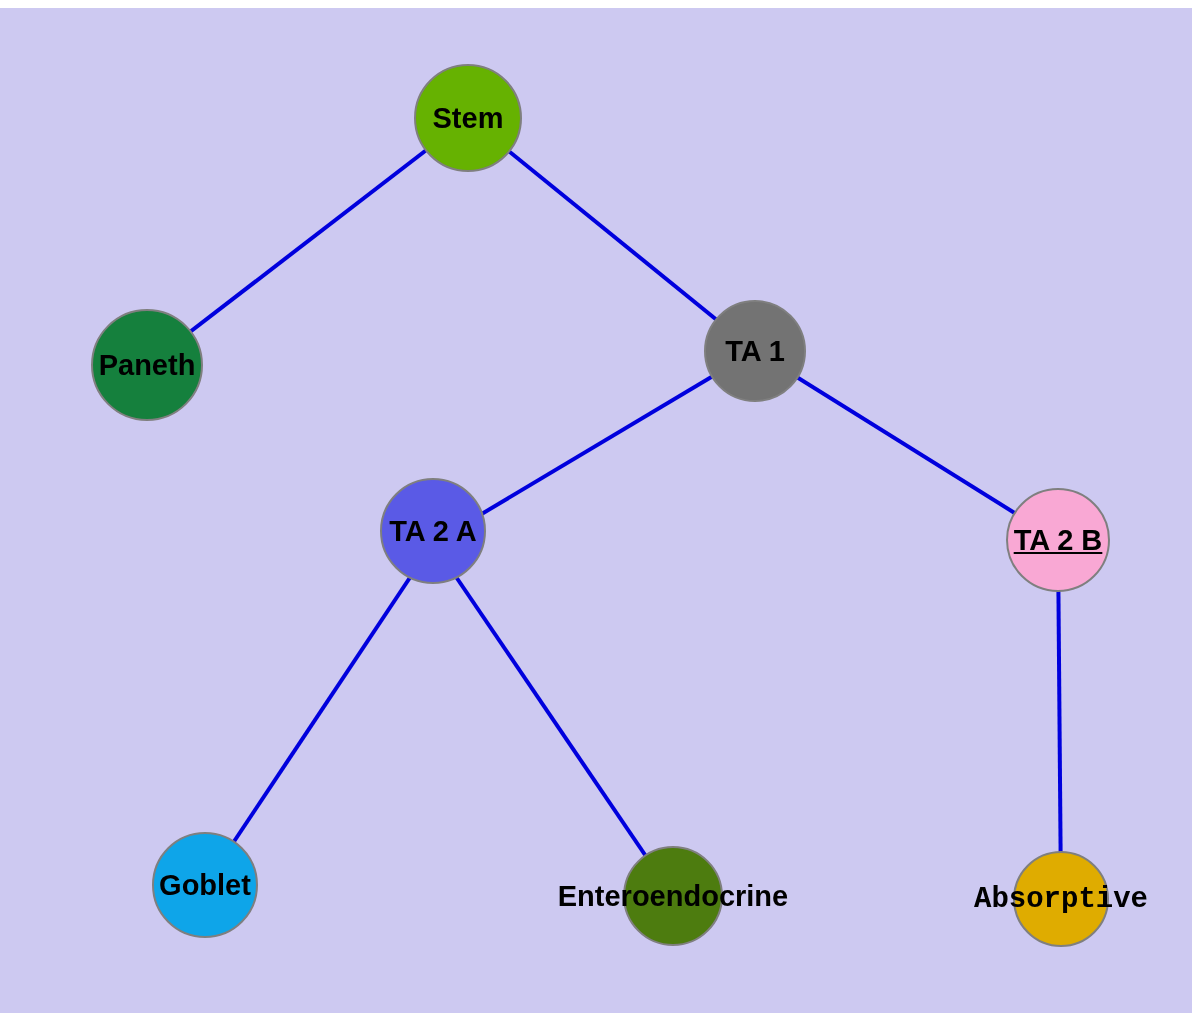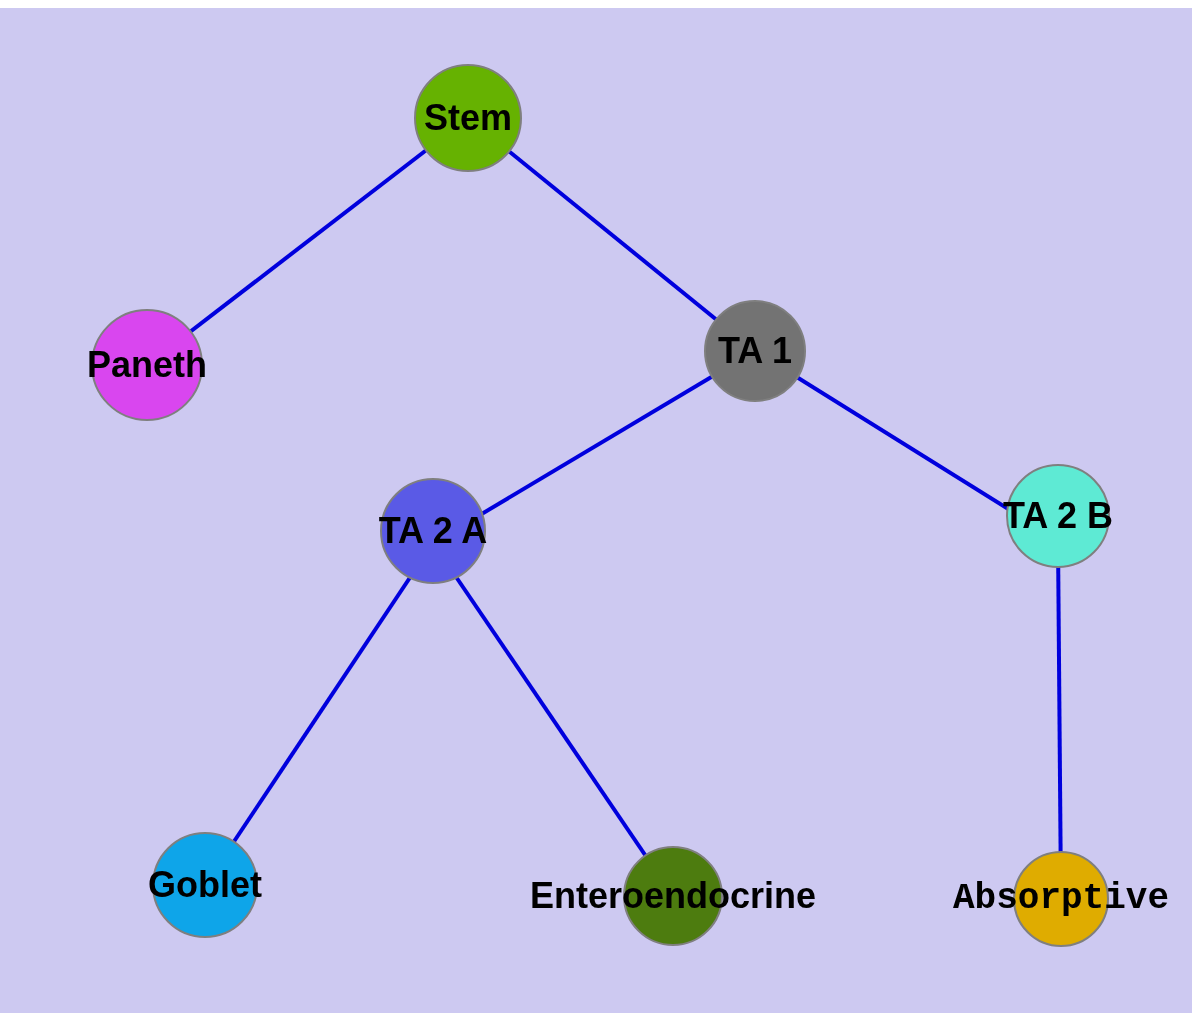--- a/index.html
+++ b/index.html
@@ -36,21 +36,21 @@
     border-radius: 50%;
     border: 2.5px solid #7f7f7f;
     box-sizing: border-box;
     display: flex;
     align-items: center;
     justify-content: center;
   }
   .node .label {
     white-space: nowrap;
     font-weight: bold;
-    font-size: 36px;
+    font-size: 29px;
     color: #000000;
     line-height: 1;
   }
 </style>
 </head>
 <body>
 
 <div id="canvas">
   <div id="field" style="background: rgb(205, 201, 241);"></div>
 
@@ -60,30 +60,30 @@
       <line x1="755" y1="351" x2="433" y2="543" stroke="#0000dd" stroke-width="4"></line>
       <line x1="755" y1="351" x2="1058" y2="540" stroke="#0000dd" stroke-width="4"></line>
       <line x1="433" y1="543" x2="205" y2="885" stroke="#0000dd" stroke-width="4"></line>
       <line x1="433" y1="543" x2="673" y2="896" stroke="#0000dd" stroke-width="4"></line>
       <line x1="1058" y1="540" x2="1061" y2="899" stroke="#0000dd" stroke-width="4"></line>
     </svg>
 
   <div class="node" style="left: 414px; top: 64px; width: 108px; height: 108px; background: rgb(102, 178, 1); border-color: rgb(127, 127, 127);">
     <span class="label">Stem</span>
   </div>
-  <div class="node" style="left: 91px; top: 309px; width: 112px; height: 112px; background: #d946ef; border-color: rgb(127, 127, 127);">
+  <div class="node" style="left: 91px; top: 309px; width: 112px; height: 112px; background: #15803d; border-color: rgb(127, 127, 127);">
     <span class="label">Paneth</span>
   </div>
   <div class="node" style="left: 704px; top: 300px; width: 102px; height: 102px; background: #737373; border-color: rgb(127, 127, 127);">
     <span class="label">TA 1</span>
   </div>
   <div class="node" style="left: 380px; top: 478px; width: 106px; height: 106px; background: rgb(90, 90, 230); border-color: rgb(127, 127, 127);">
     <span class="label">TA 2 A</span>
   </div>
-  <div class="node" style="left: 1006px; top: 464px; width: 104px; height: 104px; background: #5eead4; border-color: rgb(127, 127, 127);">
+  <div class="node" style="left: 1006px; top: 488px; width: 104px; height: 104px; background: #f9a8d4; border-color: rgb(127, 127, 127); text-decoration: underline;">
     <span class="label">TA 2 B</span>
   </div>
   <div class="node" style="left: 152px; top: 832px; width: 106px; height: 106px; background: #0ea5e9; border-color: rgb(127, 127, 127);">
     <span class="label">Goblet</span>
   </div>
   <div class="node" style="left: 623px; top: 846px; width: 100px; height: 100px; background: #4d7c0f; border-color: rgb(127, 127, 127);">
     <span class="label">Enteroendocrine</span>
   </div>
   <div class="node" style="left: 1013px; top: 851px; width: 96px; height: 96px; background: rgb(223, 172, 0); border-color: rgb(127, 127, 127); font-family: Liberation Mono, monospace;">
     <span class="label">Absorptive</span>

